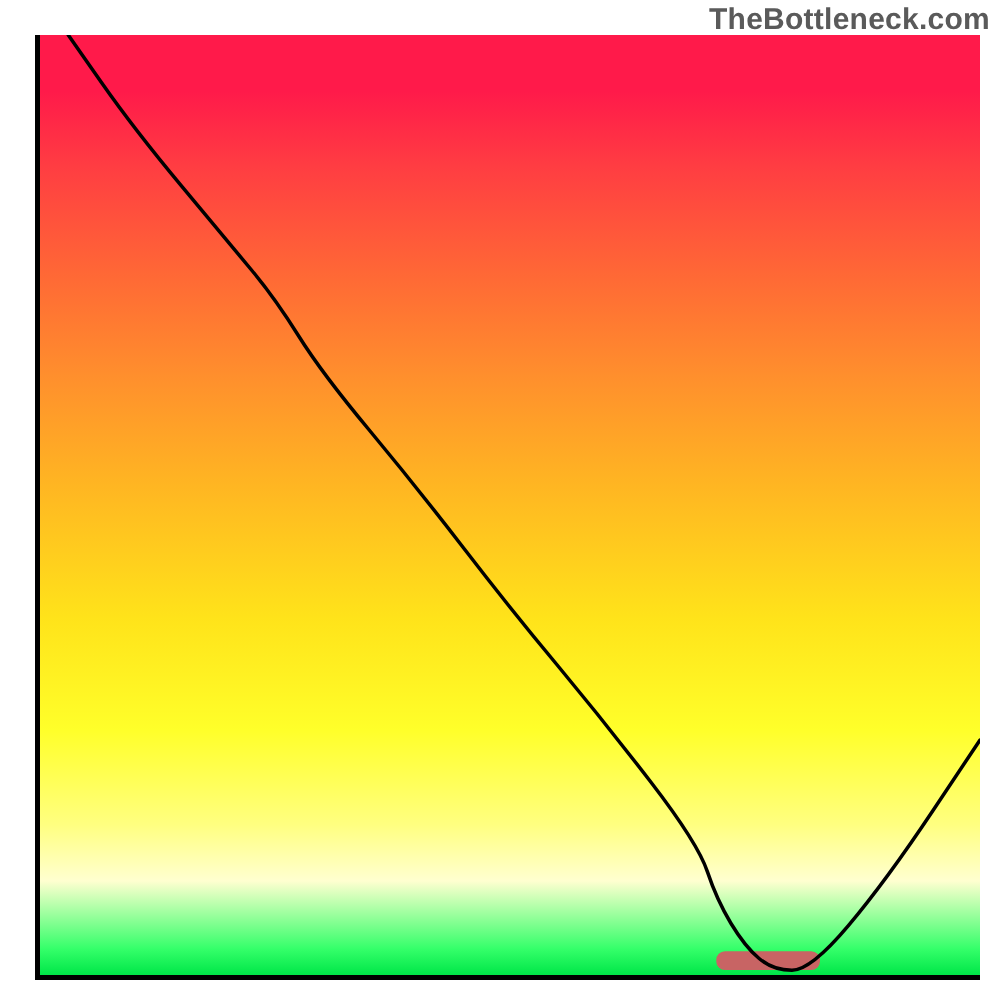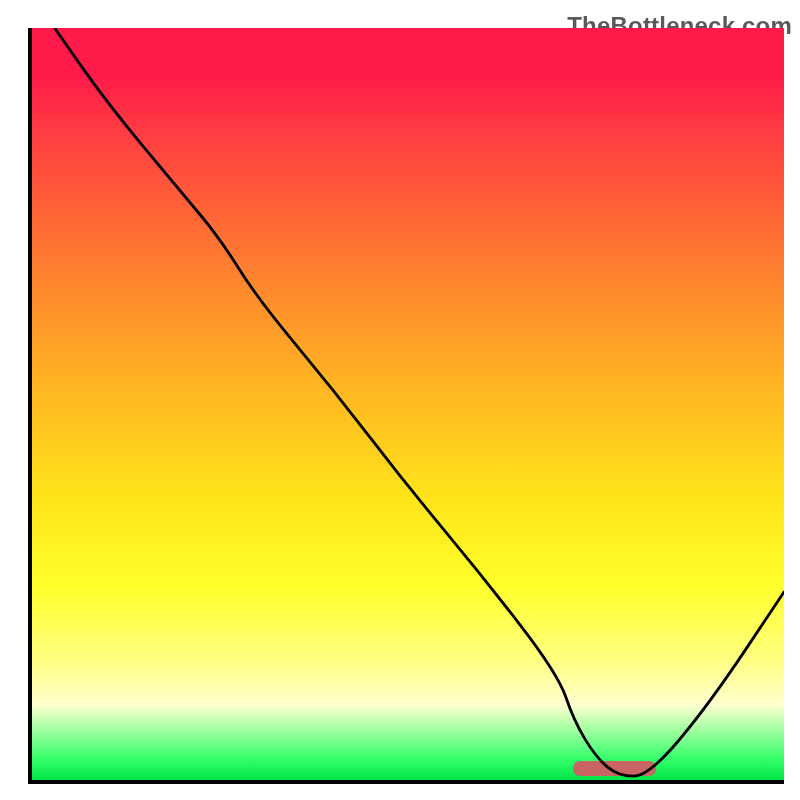--- a/index.html
+++ b/index.html
@@ -17,21 +17,20 @@
   }
   .watermark {
     position: absolute;
     top: 2px;
     right: 8px;
     font-family: Arial, Helvetica, sans-serif;
     font-size: 24px;
     font-weight: 600;
     color: #5a5a5a;
     letter-spacing: 0.2px;
-    margin-top: 10px;
   }
   .plot-area {
     position: absolute;
     left: 28px;
     top: 28px;
     width: 756px;
     height: 756px;
     border-left: 4px solid #000;
     border-bottom: 4px solid #000;
     box-sizing: border-box;

